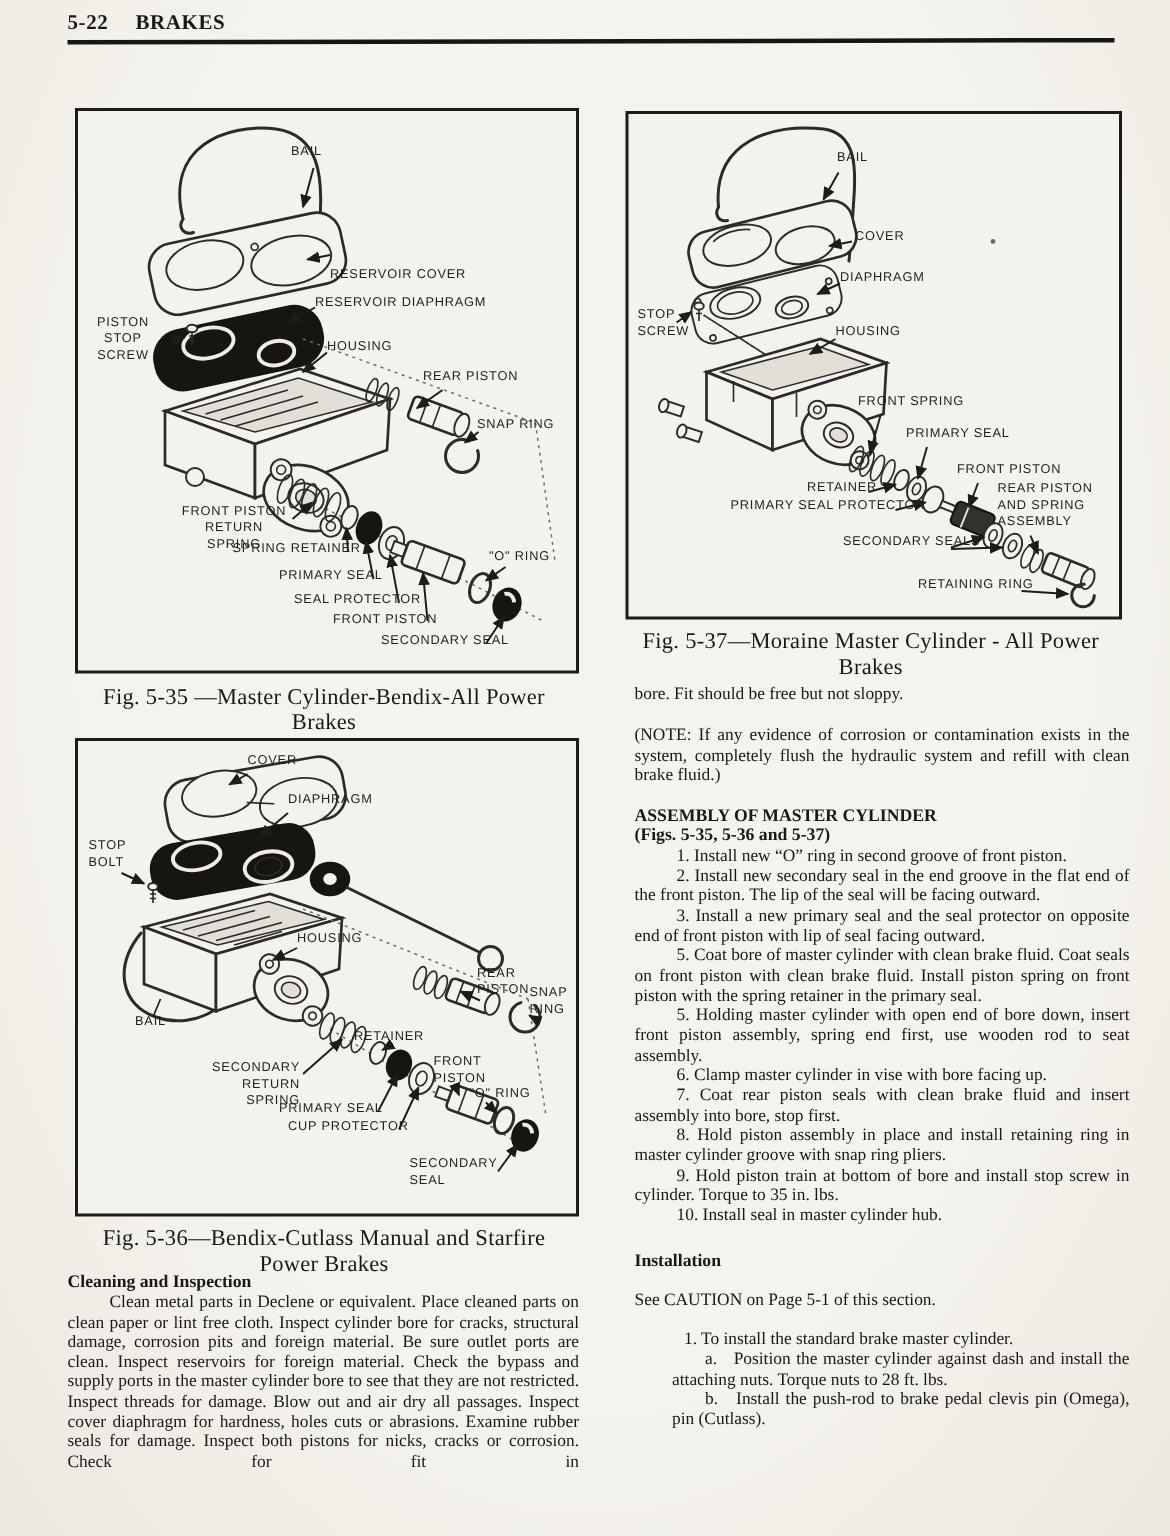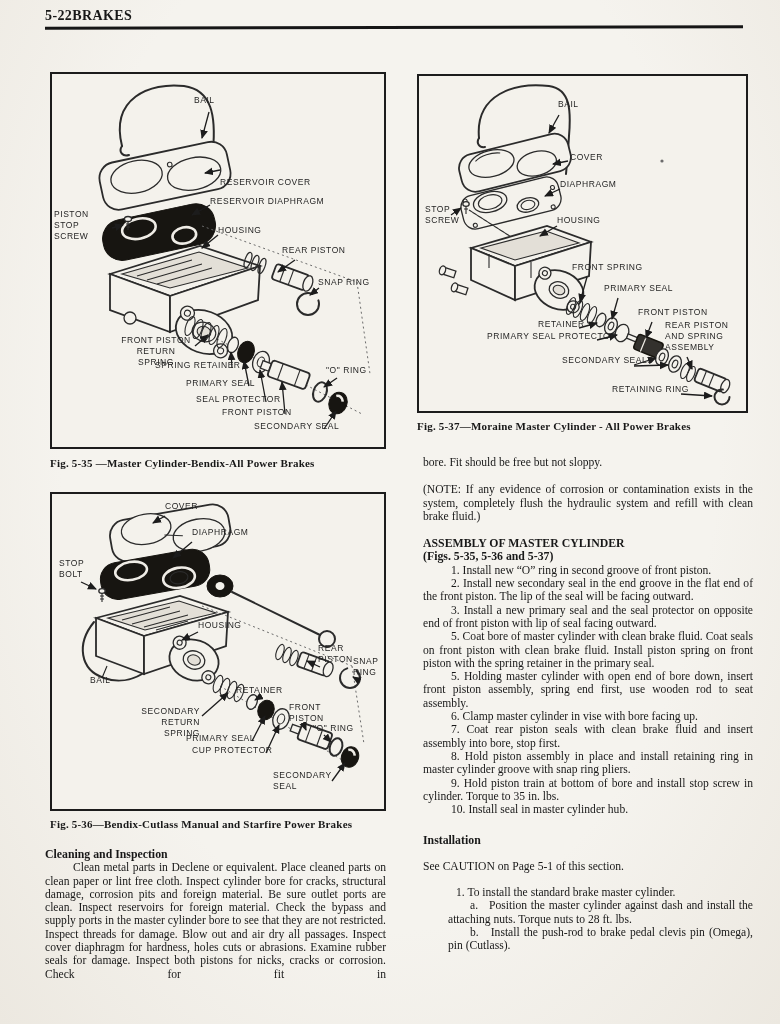--- a/index.html
+++ b/index.html
@@ -7,31 +7,31 @@
   .page{
     position:relative; width:780px; height:1024px; margin:0 auto;
     background:#f2efe9;
     background-image:radial-gradient(ellipse at 50% 40%, #f5f3ee 60%, #ece8e0 100%);
     font-family:"Liberation Serif", serif;
     color:#181818;
     overflow:hidden;
   }
   
   .hdr{position:absolute; left:45px; top:8px; font-weight:bold; font-size:14px; letter-spacing:.4px;}
-  .hdr .num{margin-right:0;}
+  .hdr .num{margin-right:18px;}
   .hdr-rule{position:absolute; left:45px; top:26px; width:698px; height:3px; background:#161616; transform:rotate(-0.12deg);}
   
   .figbox{position:absolute; border:2.5px solid #1c1c1c; background:#f4f2ec;}
   .figbox svg{position:absolute; left:0; top:0;}
   .fig-label{
     position:absolute; font-family:"Liberation Sans", sans-serif;
     font-size:8.5px; line-height:1.3; letter-spacing:.55px; color:#1f1f1f;
     white-space:pre-line;
   }
-  .figcap{position:absolute; font-weight:bold; font-size:11px; letter-spacing:.2px;}
+  .figcap{position:absolute; font-weight:normal; font-size:15px; text-align:center; letter-spacing:.2px;}
   
   .bodycol{position:absolute; font-size:11.6px; line-height:13.3px;}
   .bodycol p{margin:0; text-align:justify;}
   .bodycol h3{margin:0; font-size:11.8px;}
   .indent{text-indent:28px;}
   .gap{height:14px;}
   .left-par{text-align-last:justify;}
   .inst1{text-indent:33px; text-align:left !important;}
   .substep{margin-left:25px !important; text-indent:22px;}
   
@@ -153,21 +153,21 @@
       <line class="arrow" x1="180" y1="294" x2="179" y2="278" marker-end="url(#ah35)"></line>
       <line class="arrow" x1="197" y1="312" x2="192" y2="287" marker-end="url(#ah35)"></line>
       <line class="arrow" x1="214" y1="328" x2="208" y2="296" marker-end="url(#ah35)"></line>
       <line class="arrow" x1="233" y1="340" x2="230" y2="308" marker-end="url(#ah35)"></line>
       <line class="arrow" x1="285" y1="304" x2="272" y2="313" marker-end="url(#ah35)"></line>
       <line class="arrow" x1="272" y1="355" x2="284" y2="337" marker-end="url(#ah35)"></line>
     </svg>
     <div class="fig-label" style="left:142px; top:21px;">BAIL</div>
     <div class="fig-label" style="left:168px; top:86px;margin-top:17px;">RESERVOIR COVER</div>
     <div class="fig-label" style="left:158px; top:122px;">RESERVOIR DIAPHRAGM</div>
-    <div class="fig-label" style="left:2px; top:135px; width:56px; text-align:left;">PISTON STOP
+    <div class="fig-label" style="left:2px; top:135px; width:56px; text-align:center;">PISTON STOP
 SCREW</div>
     <div class="fig-label" style="left:166px; top:151px;">HOUSING</div>
     <div class="fig-label" style="left:230px; top:171px;">REAR PISTON</div>
     <div class="fig-label" style="left:266px; top:203px;">SNAP RING</div>
     <div class="fig-label" style="left:66px; top:261px; width:76px; text-align:center;">FRONT PISTON
 RETURN SPRING</div>
     <div class="fig-label" style="left:103px; top:286px;">SPRING RETAINER</div>
     <div class="fig-label" style="left:134px; top:304px;">PRIMARY SEAL</div>
     <div class="fig-label" style="left:144px; top:320px;text-align:center;">SEAL PROTECTOR</div>
     <div class="fig-label" style="left:170px; top:333px;">FRONT PISTON</div>

